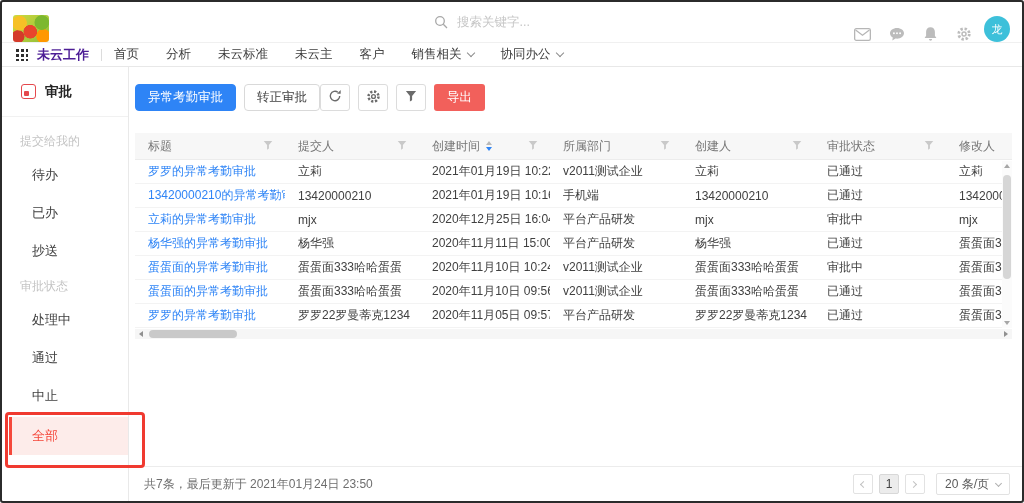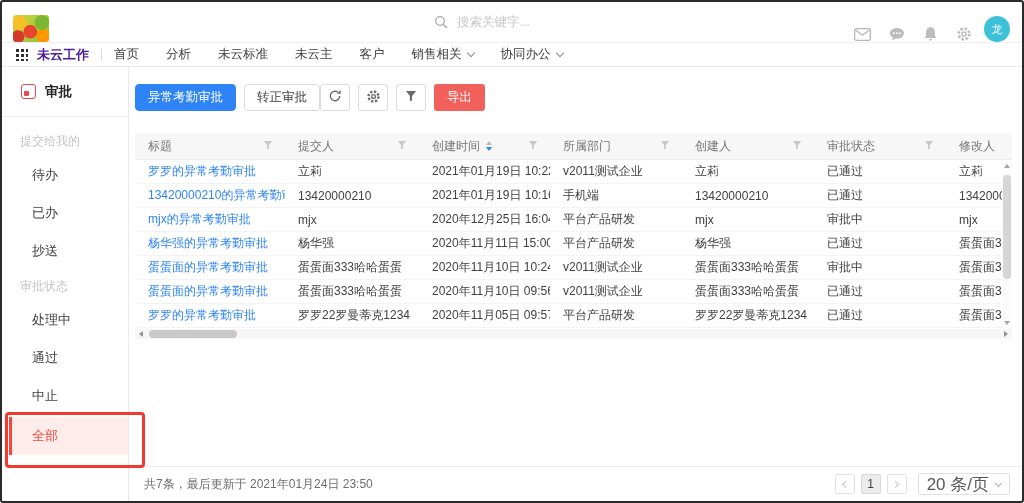--- a/index.html
+++ b/index.html
@@ -117,21 +117,21 @@
             align-items:center; justify-content:space-between; padding:0 12px 0 15px; flex:0 0 auto; }
   .summary { font-size:12px; color:#6e6e6e; }
   .pager { display:flex; align-items:center; gap:6px; }
   .page-btn { width:20px; height:20px; border:1px solid #e2e2e2; border-radius:2px; background:#fff;
               display:flex; align-items:center; justify-content:center; cursor:pointer; font-size:12px; }
   .page-btn.current { background:#ececec; border-color:#d8d8d8; color:#404040; }
   .pg-chev { width:5px; height:5px; border-left:1.4px solid #c2c2c2; border-bottom:1.4px solid #c2c2c2; }
   .pg-chev.left  { transform:rotate(45deg); margin-left:2px; }
   .pg-chev.right { transform:rotate(-135deg); margin-right:2px; }
   .page-size { height:22px; border:1px solid #e2e2e2; border-radius:2px; display:flex; align-items:center;
-               gap:7px; padding:0 8px; font-size:17px; color:#595959; margin-left:5px; cursor:pointer; }
+               gap:7px; padding:0 8px; font-size:12px; color:#595959; margin-left:5px; cursor:pointer; }
   .chev-sm { width:5px; height:5px; border-right:1.3px solid #b0b0b0; border-bottom:1.3px solid #b0b0b0;
              transform:rotate(45deg); margin-top:-2px; }
 </style>
 </head>
 <body>
 
 <div class="page">
 
   <div class="topbar">
     <div class="logo"></div>
@@ -334,21 +334,21 @@
             <div class="trow">
               <div class="td link" style="width: 150px;">13420000210的异常考勤审批</div>
               <div class="td" style="width: 134px;">13420000210</div>
               <div class="td" style="width: 131px;">2021年01月19日 10:16</div>
               <div class="td" style="width: 132px;">手机端</div>
               <div class="td" style="width: 132px;">13420000210</div>
               <div class="td" style="width: 132px;">已通过</div>
               <div class="td" style="width: 130px;">13420000210</div>
             </div>
             <div class="trow">
-              <div class="td link" style="width: 150px;">mjx的异常考勤审批</div>
+              <div class="td link" style="width: 150px;">立莉的异常考勤审批</div>
               <div class="td" style="width: 134px;">mjx</div>
               <div class="td" style="width: 131px;">2020年12月25日 16:04</div>
               <div class="td" style="width: 132px;">平台产品研发</div>
               <div class="td" style="width: 132px;">mjx</div>
               <div class="td" style="width: 132px;">审批中</div>
               <div class="td" style="width: 130px;">mjx</div>
             </div>
             <div class="trow">
               <div class="td link" style="width: 150px;">杨华强的异常考勤审批</div>
               <div class="td" style="width: 134px;">杨华强</div>

